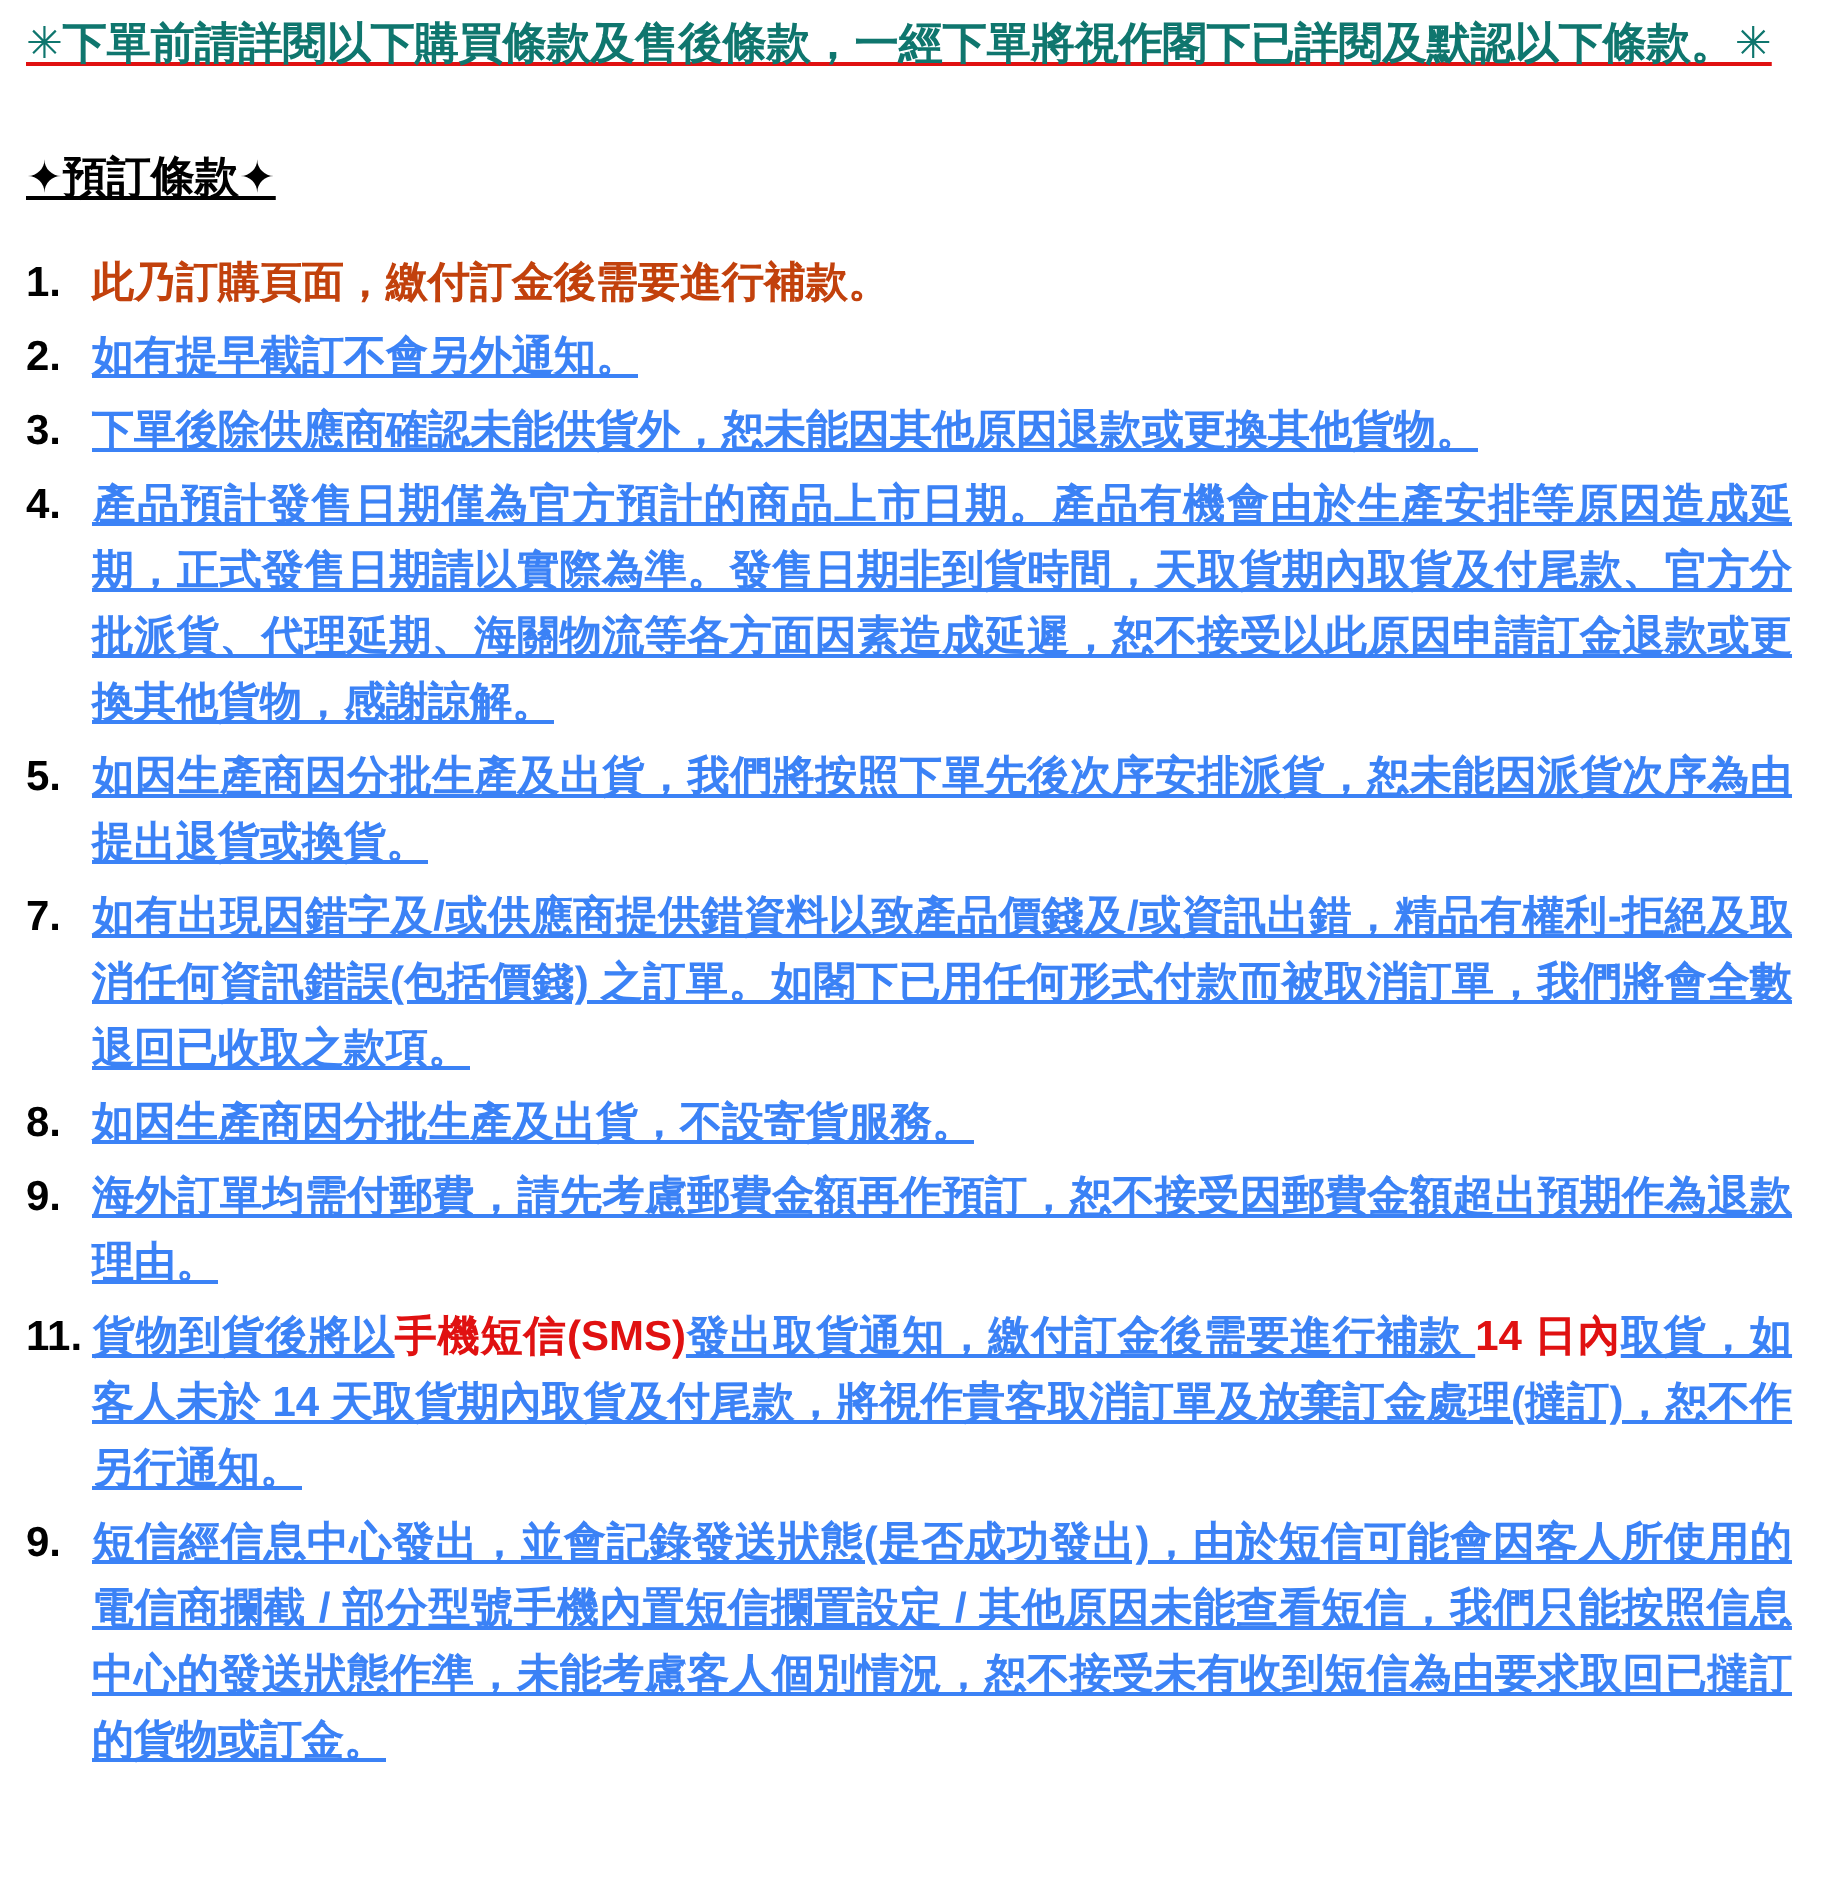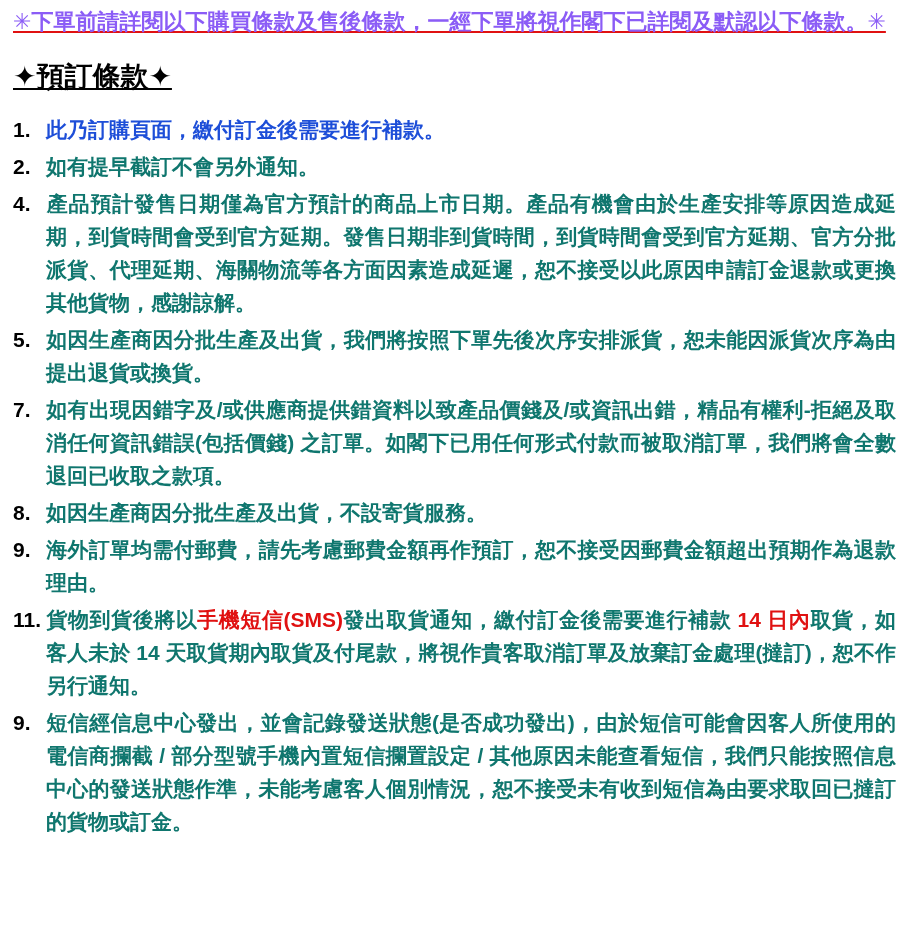--- a/index.html
+++ b/index.html
@@ -14,34 +14,34 @@
     box-sizing: border-box;
     padding: 8px 17px 8px 13px;
     overflow: hidden;
     background: #ffffff;
     font-family: "Liberation Sans", "DejaVu Sans", sans-serif;
     font-weight: 700;
     color: #000000;
     font-size: 21px;
   }
   .warning-header {
-    color: #8b5cf6;
+    color: #0f766e;
     text-decoration: underline;
     text-decoration-color: #e01111;
     font-size: 22px;
     line-height: 28px;
-    margin-bottom: 28px;
+    margin-bottom: 40px;
     text-align: justify;
   }
   .title-row {
     margin-bottom: 22px;
   }
   .section-title {
     display: inline-block;
-    font-size: 28px;
+    font-size: 22px;
     line-height: 26px;
     color: #000000;
     text-decoration: underline;
     padding-bottom: 1px;
     text-align: center;
   }
   .terms-list {
     margin: 0;
     padding: 0;
   }
@@ -50,42 +50,43 @@
     line-height: 33px;
     margin-bottom: 4px;
     padding-left: 33px;
     text-indent: -33px;
   }
   .term .num {
     display: inline-block;
     width: 33px;
     text-indent: 0;
   }
-  .seg-plain   { color: #0f766e; }
-  .seg-red     { color: #1d4ed8; }
+  .seg-plain   { color: #3b82f6; text-decoration: underline; }
+  .seg-red     { color: #c2410c; }
   .seg-red-underline {
     color: #e01111;
     text-decoration-color: #e01111;
   }
 </style>
 </head>
 <body>
 
 <div class="page">
 
   <div class="warning-header">✳下單前請詳閱以下購買條款及售後條款，一經下單將視作閣下已詳閱及默認以下條款。✳</div>
 
   <div class="title-row">
     <span class="section-title">✦預訂條款✦</span>
   </div>
 
   <div class="terms-list">
       <div class="term"><span class="num">1.</span><span class="seg-red">此乃訂購頁面，繳付訂金後需要進行補款。</span></div>
       <div class="term"><span class="num">2.</span><span class="seg-plain">如有提早截訂不會另外通知。</span></div>
-      <div class="term"><span class="num">4.</span><span class="seg-plain">產品預計發售日期僅為官方預計的商品上市日期。產品有機會由於生產安排等原因造成延期，到貨時間會受到官方延期。發售日期非到貨時間，到貨時間會受到官方延期、官方分批派貨、代理延期、海關物流等各方面因素造成延遲，恕不接受以此原因申請訂金退款或更換其他貨物，感謝諒解。</span></div>
+      <div class="term"><span class="num">3.</span><span class="seg-plain">下單後除供應商確認未能供貨外，恕未能因其他原因退款或更換其他貨物。</span></div>
+      <div class="term"><span class="num">4.</span><span class="seg-plain">產品預計發售日期僅為官方預計的商品上市日期。產品有機會由於生產安排等原因造成延期，正式發售日期請以實際為準。發售日期非到貨時間，天取貨期內取貨及付尾款、官方分批派貨、代理延期、海關物流等各方面因素造成延遲，恕不接受以此原因申請訂金退款或更換其他貨物，感謝諒解。</span></div>
       <div class="term"><span class="num">5.</span><span class="seg-plain">如因生產商因分批生產及出貨，我們將按照下單先後次序安排派貨，恕未能因派貨次序為由提出退貨或換貨。</span></div>
       <div class="term"><span class="num">7.</span><span class="seg-plain">如有出現因錯字及/或供應商提供錯資料以致產品價錢及/或資訊出錯，精品有權利-拒絕及取消任何資訊錯誤(包括價錢) 之訂單。如閣下已用任何形式付款而被取消訂單，我們將會全數退回已收取之款項。</span></div>
       <div class="term"><span class="num">8.</span><span class="seg-plain">如因生產商因分批生產及出貨，不設寄貨服務。</span></div>
       <div class="term"><span class="num">9.</span><span class="seg-plain">海外訂單均需付郵費，請先考慮郵費金額再作預訂，恕不接受因郵費金額超出預期作為退款理由。</span></div>
       <div class="term"><span class="num">11.</span><span class="seg-plain">貨物到貨後將以</span><span class="seg-red-underline">手機短信(SMS)</span><span class="seg-plain">發出取貨通知，繳付訂金後需要進行補款 </span><span class="seg-red-underline">14 日內</span><span class="seg-plain">取貨，如客人未於 14 天取貨期內取貨及付尾款，將視作貴客取消訂單及放棄訂金處理(撻訂)，恕不作另行通知。</span></div>
       <div class="term"><span class="num">9.</span><span class="seg-plain">短信經信息中心發出，並會記錄發送狀態(是否成功發出)，由於短信可能會因客人所使用的電信商攔截 / 部分型號手機內置短信攔置設定 / 其他原因未能查看短信，我們只能按照信息中心的發送狀態作準，未能考慮客人個別情況，恕不接受未有收到短信為由要求取回已撻訂的貨物或訂金。</span></div>
     </div>
 
 </div>
 

